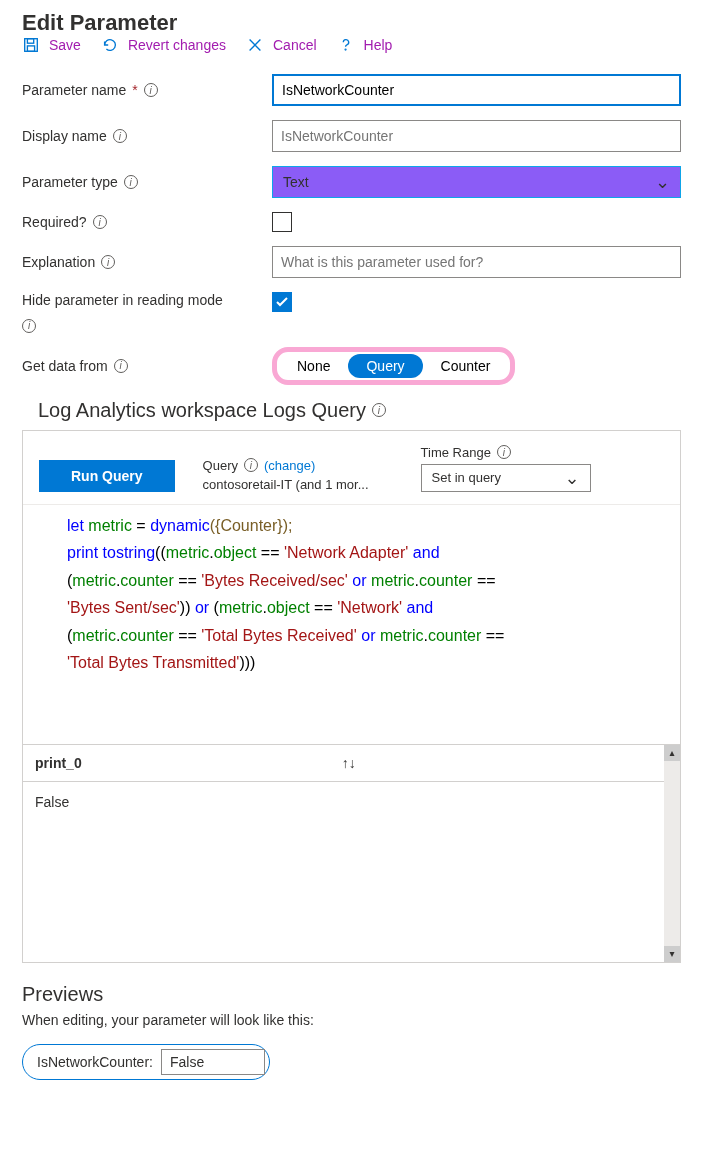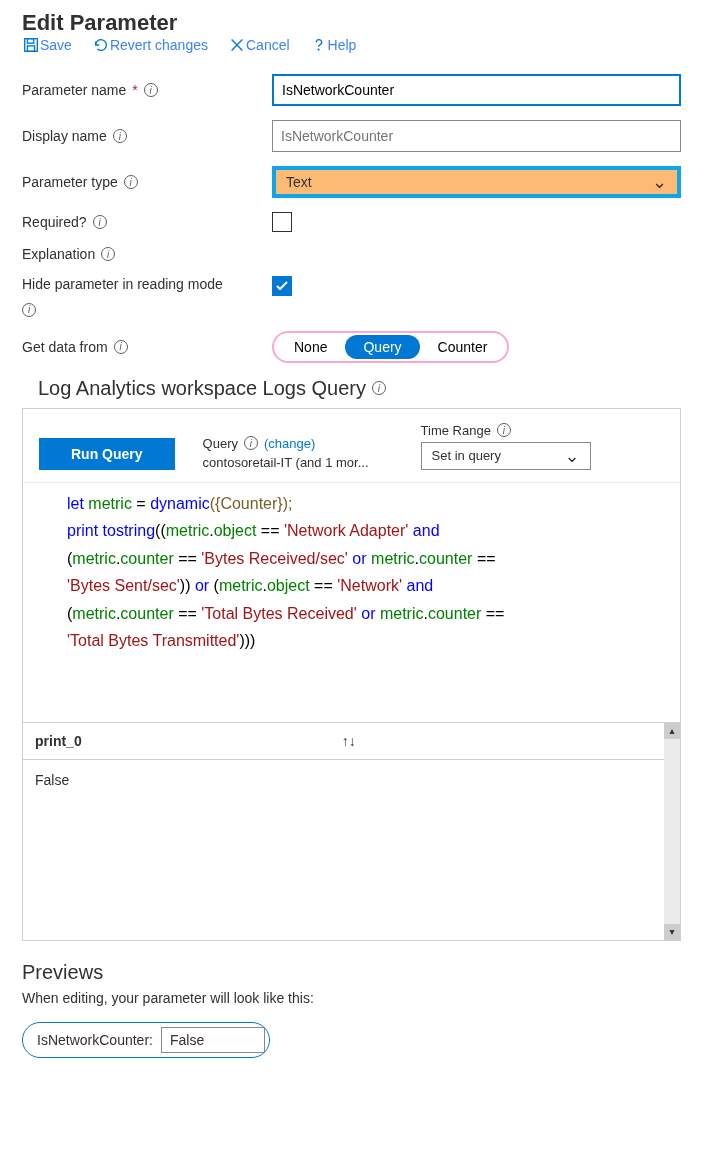--- a/index.html
+++ b/index.html
@@ -1,33 +1,33 @@
 <!DOCTYPE html>
 <html><head>
 <meta charset="utf-8">
 <style>
   * { box-sizing: border-box; margin: 0; padding: 0; font-family: "Segoe UI", Arial, sans-serif; }
   body { width: 703px; background: #fff; color: #323130; font-size: 14px; }
   .panel { padding: 8px 22px 24px 22px; }
   .title { font-size: 22px; font-weight: 600; margin-top: 2px; }
   .subtitle { font-size: 12px; color: #605e5c; margin-bottom: 14px; }
   .toolbar { display: flex; align-items: center; gap: 20px; margin-bottom: 20px; }
-  .tbtn { display: flex; align-items: center; gap: 0; color: #3b82f6; cursor: pointer; }
+  .tbtn { display: flex; align-items: center; gap: 9px; color: #a21caf; cursor: pointer; }
   .tbtn svg { width: 18px; height: 18px; }
   .form-row { display: flex; align-items: center; margin-bottom: 14px; }
   .form-row .label { width: 250px; display: flex; align-items: center; gap: 6px; font-size: 14px; }
   .req { color: #a4262c; }
   .info-icon { width: 14px; height: 14px; border: 1px solid #605e5c; border-radius: 50%; display: inline-flex; align-items: center; justify-content: center; font-size: 10px; color: #605e5c; font-style: italic; cursor: pointer; }
   .field { flex: 1; }
   .text-input { width: 100%; height: 32px; padding: 0 8px; border: 1px solid #8a8886; font-size: 14px; }
   .text-input.focused { border: 2px solid #0078d4; outline: none; }
-  .select-input { width: 100%; height: 32px; display:flex; align-items:center; justify-content:space-between; padding: 0 10px; border: 4px solid #0ea5e9; cursor:pointer; background:#fdba74; }
+  .select-input { width: 100%; height: 32px; display:flex; align-items:center; justify-content:space-between; padding: 0 10px; border: 1px solid #0ea5e9; cursor:pointer; background:#8b5cf6; }
   .checkbox { width: 20px; height: 20px; border: 1px solid #323130; cursor: pointer; display:flex; align-items:center; justify-content:center; }
   .checkbox.checked { background: #0078d4; border-color:#0078d4; color:#fff; }
-  .seg-group { display:inline-flex; border:2px solid #f9a8d4; border-radius: 16px; padding: 2px; }
+  .seg-group { display:inline-flex; border:5px solid #f9a8d4; border-radius: 16px; padding: 2px; }
   .seg-btn { padding: 4px 18px; border-radius: 14px; cursor:pointer; background:transparent; border:none; font-size:14px; }
   .seg-btn.active { background:#0078d4; color:#fff; }
   .section-title { font-size: 20px; font-weight: 300; margin: 14px 0 8px 16px; display:flex; align-items:center; gap:6px;}
   .query-box { border:1px solid #d2d0ce; }
   .query-head { padding: 14px 16px 12px 16px; display:flex; align-items:flex-end; gap: 28px; border-bottom:1px solid #edebe9; }
   .run-btn { background:#0078d4; color:#fff; font-weight:600; border:none; padding: 8px 32px; cursor:pointer; font-size:14px;}
   .qhead-col { display:flex; flex-direction:column; gap:4px; font-size:13px; }
   .qhead-col .hdr { display:flex; align-items:center; gap:6px; }
   .link { color:#0078d4; cursor:pointer; }
   .tr-select { border:1px solid #8a8886; height:28px; display:flex; align-items:center; justify-content:space-between; padding:0 10px; width:170px; cursor:pointer; }
@@ -135,20 +135,23 @@
       <div class="checkbox"></div>
     </div>
   </div>
 
   
   <div class="form-row">
     <div class="label">
       <span>Explanation</span>
       <span class="info-icon">i</span>
     </div>
+    <div class="field">
+      <input class="text-input" placeholder="What is this parameter used for?" style="">
+    </div>
   </div>
 
   
   <div class="form-row" style="align-items:flex-start;">
     <div class="label" style="flex-wrap:wrap;">
       <span>Hide parameter in reading mode</span>
     </div>
     <div class="field">
       <div class="checkbox checked">
         <svg width="14" height="14" viewBox="0 0 14 14">

